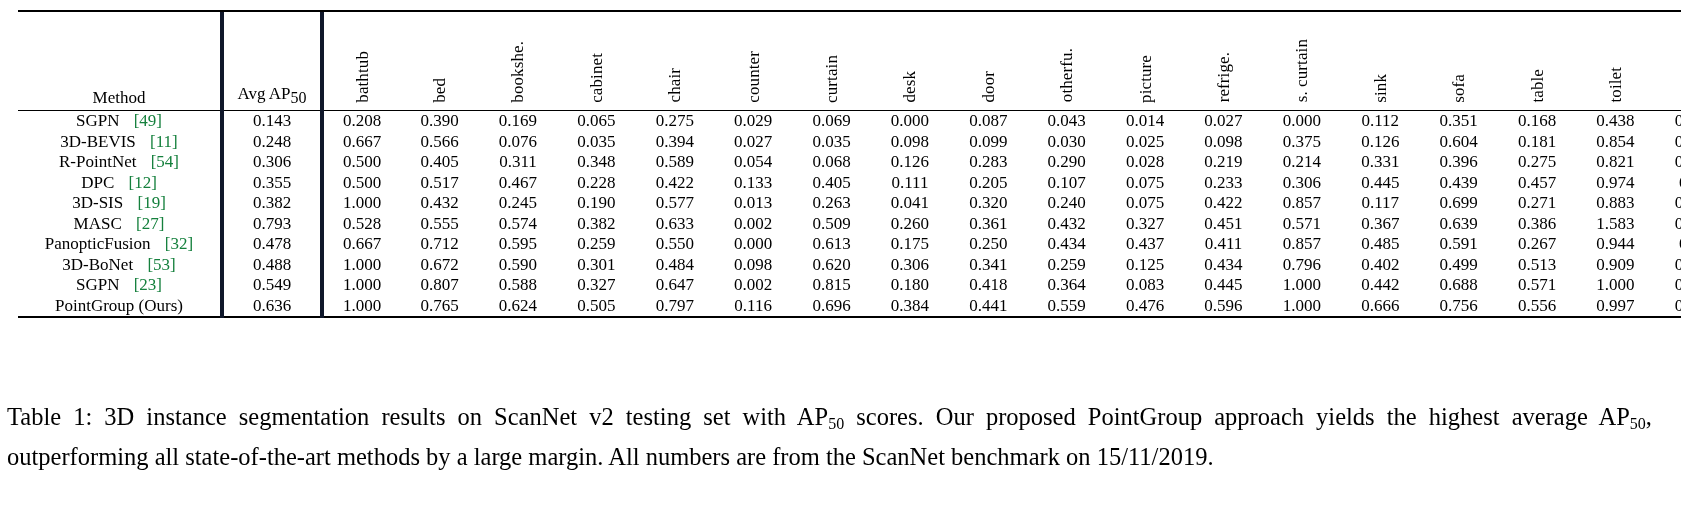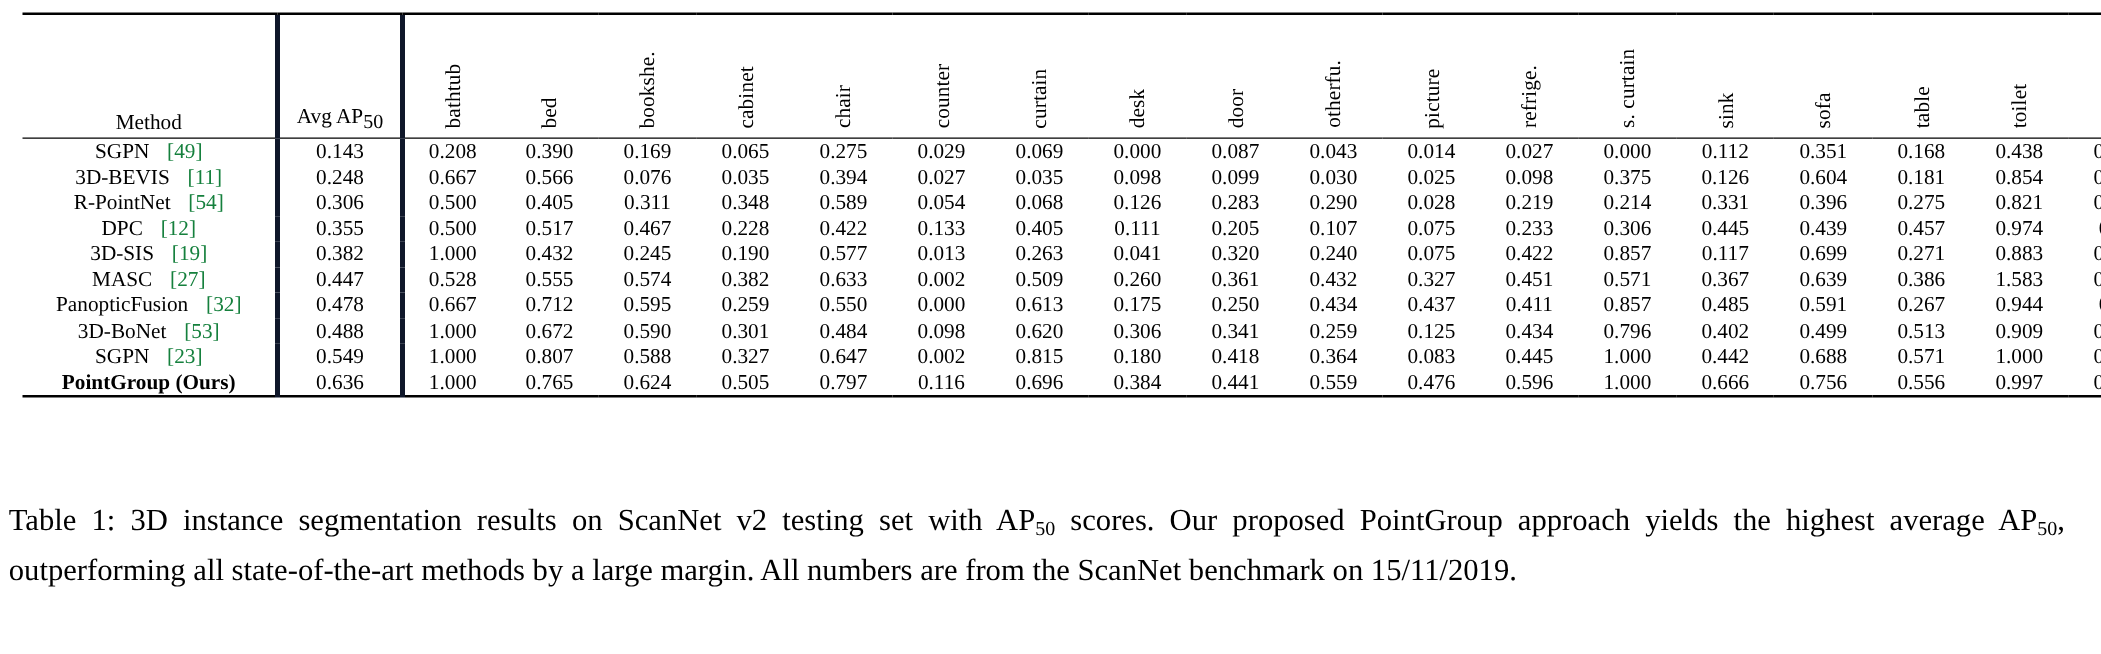--- a/index.html
+++ b/index.html
@@ -73,21 +73,21 @@
 
   
   .sep-right { border-right: 4px solid #0f172a; }
 
   td.method {
     text-align: left;
     padding-left: 6px;
     font-size: 18px;
   }
   td.avg { font-size: 18px; }
-  .b { font-weight: bold; }
+  .b { font-weight: normal; }
   .cite { color: #15803d; margin-left: 10px; }
 
   
   col.c-method { width: 204px; }
   col.c-avg    { width: 100px; }
   col.c-data   { width: 78.4px; }
 
   
   .caption {
     position: absolute;
@@ -264,21 +264,21 @@
           <td>0.422</td>
           <td>0.857</td>
           <td>0.117</td>
           <td>0.699</td>
           <td>0.271</td>
           <td>0.883</td>
           <td>0.235</td>
         </tr>
         <tr>
           <td class="method sep-right"><span>MASC</span> <span class="cite">[27]</span></td>
-          <td class="avg sep-right">0.447</td>
+          <td class="avg sep-right">0.793</td>
           <td>0.528</td>
           <td>0.555</td>
           <td>0.574</td>
           <td>0.382</td>
           <td>0.633</td>
           <td>0.002</td>
           <td>0.509</td>
           <td>0.260</td>
           <td>0.361</td>
           <td>0.432</td>

